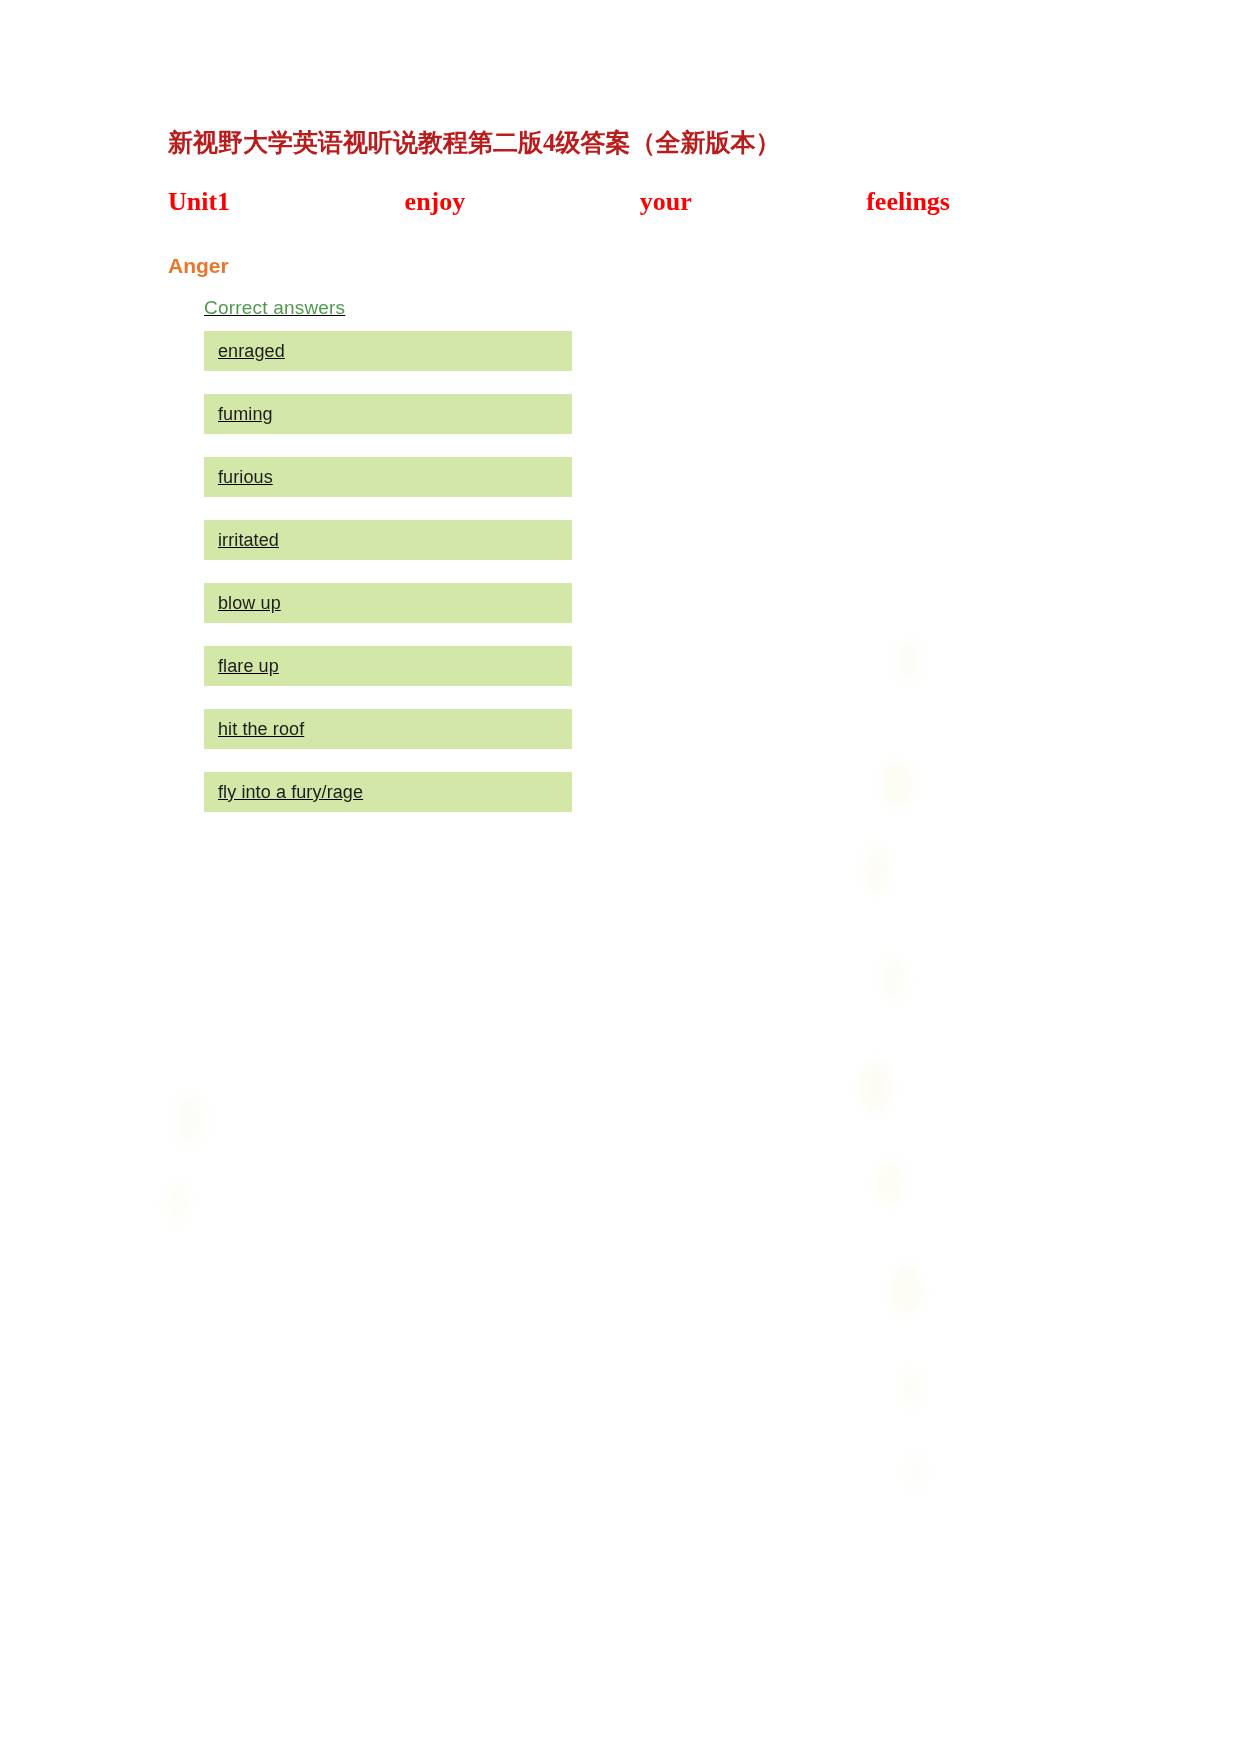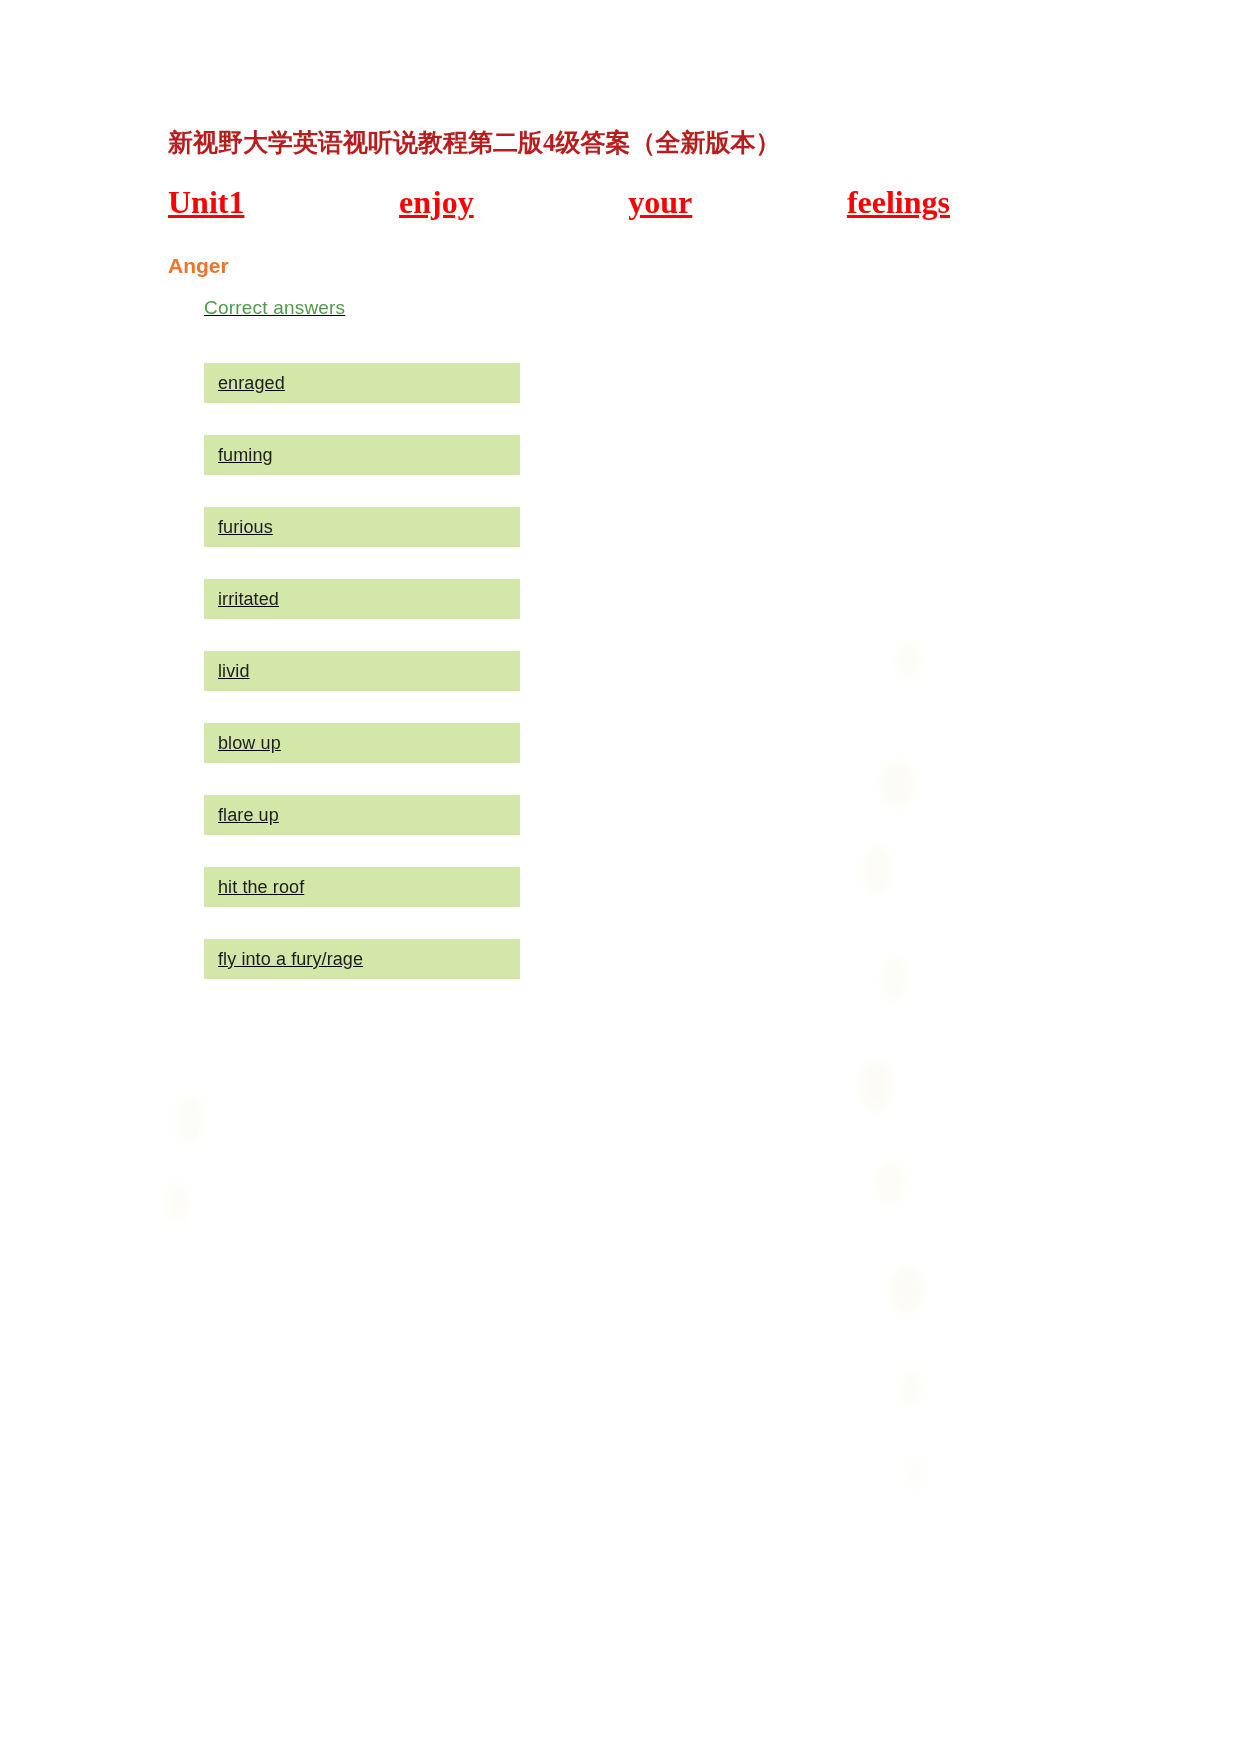--- a/index.html
+++ b/index.html
@@ -62,24 +62,23 @@
   }
 
   .unit-line {
     margin: 0;
     padding-top: 26px;
     width: 782px;
     display: flex;
     justify-content: space-between;
     font-family: "Liberation Serif", serif;
     font-weight: bold;
-    font-size: 32px;
+    font-size: 26px;
     line-height: 32px;
     color: #fe0000;
-    text-decoration: underline;
   }
   .unit-line span { display: inline-block; }
 
   .section-heading {
     margin: 0;
     padding-top: 35px;
     font-family: "Liberation Sans", sans-serif;
     font-weight: bold;
     font-size: 21px;
     line-height: 26px;
@@ -102,29 +101,28 @@
   }
 
   .answer-list {
     list-style: none;
     margin: 0;
     padding: 0;
     padding-top: 11px;
   }
 
   .answer-item {
-    width: 316px;
+    width: 368px;
     height: 40px;
     margin-bottom: 23px;
     background: #d3e8a8;
     display: flex;
     align-items: center;
     box-sizing: border-box;
     padding-left: 14px;
-    margin-top: 32px;
   }
 
   .answer-text {
     font-family: "Liberation Sans", sans-serif;
     font-size: 18px;
     line-height: 22px;
     color: #1d1d1b;
     letter-spacing: 0.1px;
   }
 </style>
@@ -169,23 +167,20 @@
         <li class="answer-item">
           <span class="answer-text">fuming</span>
         </li>
         <li class="answer-item">
           <span class="answer-text">furious</span>
         </li>
         <li class="answer-item">
           <span class="answer-text">irritated</span>
         </li>
         <li class="answer-item">
-          <span class="answer-text">livid</span>
-        </li>
-        <li class="answer-item">
           <span class="answer-text">blow up</span>
         </li>
         <li class="answer-item">
           <span class="answer-text">flare up</span>
         </li>
         <li class="answer-item">
           <span class="answer-text">hit the roof</span>
         </li>
         <li class="answer-item">
           <span class="answer-text">fly into a fury/rage</span>

